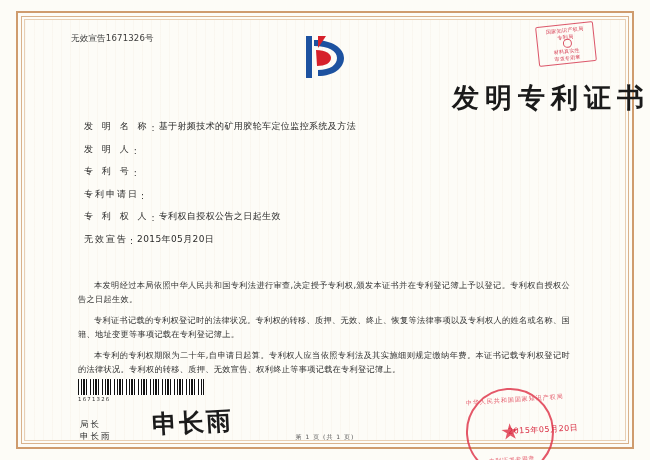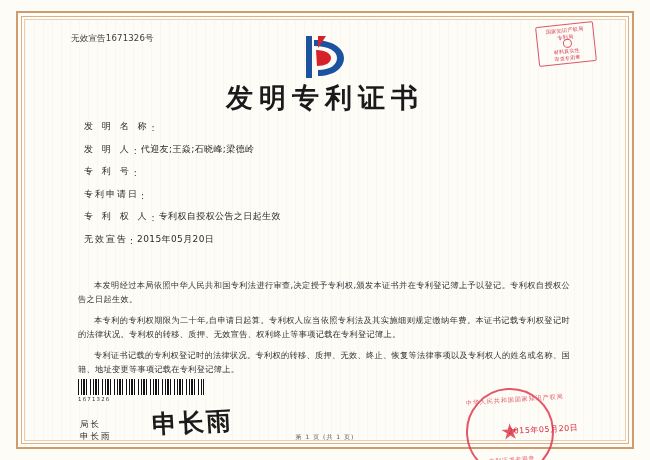--- a/index.html
+++ b/index.html
@@ -125,21 +125,21 @@
     width: 66px;
     height: 52px;
   }
 
   
   .title {
     position: absolute;
     left: 0;
     right: 0;
     top: 80px;
-    text-align: center;
+    text-align: right;
     font-family: "DejaVu Serif", "Liberation Serif", serif;
     font-size: 27px;
     font-weight: bold;
     color: #1a1a1a;
     letter-spacing: 6px;
   }
 
   
   .fields {
     position: absolute;
@@ -330,25 +330,25 @@
       <path d="M26 6 L34 6 L26 18 Z" fill="#d6202a"></path>
     </svg>
   </div>
 
   <div class="title">发明专利证书</div>
 
   <div class="fields">
     <div class="field-row">
       <span class="field-label">发 明 名 称</span>
       <span class="field-sep">:</span>
+      <span class="field-value">基于射频技术的矿用胶轮车定位监控系统及方法</span>
     </div>
     <div class="field-row">
       <span class="field-label">发  明  人</span>
       <span class="field-sep">:</span>
-      <span class="field-value">代迎友;王焱;石晓峰;梁德岭</span>
     </div>
     <div class="field-row">
       <span class="field-label">专  利  号</span>
       <span class="field-sep">:</span>
     </div>
     <div class="field-row">
       <span class="field-label tight">专利申请日</span>
       <span class="field-sep">:</span>
     </div>
     <div class="field-row">
@@ -358,22 +358,22 @@
     </div>
     <div class="field-row">
       <span class="field-label tight">无效宣告</span>
       <span class="field-sep">:</span>
       <span class="field-value">2015年05月20日</span>
     </div>
   </div>
 
   <div class="body-text">
     <p>本发明经过本局依照中华人民共和国专利法进行审查,决定授予专利权,颁发本证书并在专利登记簿上予以登记。专利权自授权公告之日起生效。</p>
+    <p>专利证书记载的专利权登记时的法律状况。专利权的转移、质押、无效、终止、恢复等法律事项以及专利权人的姓名或名称、国籍、地址变更等事项记载在专利登记簿上。</p>
     <p>本专利的专利权期限为二十年,自申请日起算。专利权人应当依照专利法及其实施细则规定缴纳年费。本证书记载专利权登记时的法律状况。专利权的转移、质押、无效宣告、权利终止等事项记载在专利登记簿上。</p>
-    <p>专利证书记载的专利权登记时的法律状况。专利权的转移、质押、无效、终止、恢复等法律事项以及专利权人的姓名或名称、国籍、地址变更等事项记载在专利登记簿上。</p>
   </div>
 
   <div class="barcode"></div>
   <div class="barcode-label">1671326</div>
 
   <div class="sig-label">
     <div>局长</div>
     <div>申长雨</div>
   </div>
   <div class="sig-hand">申长雨</div>

